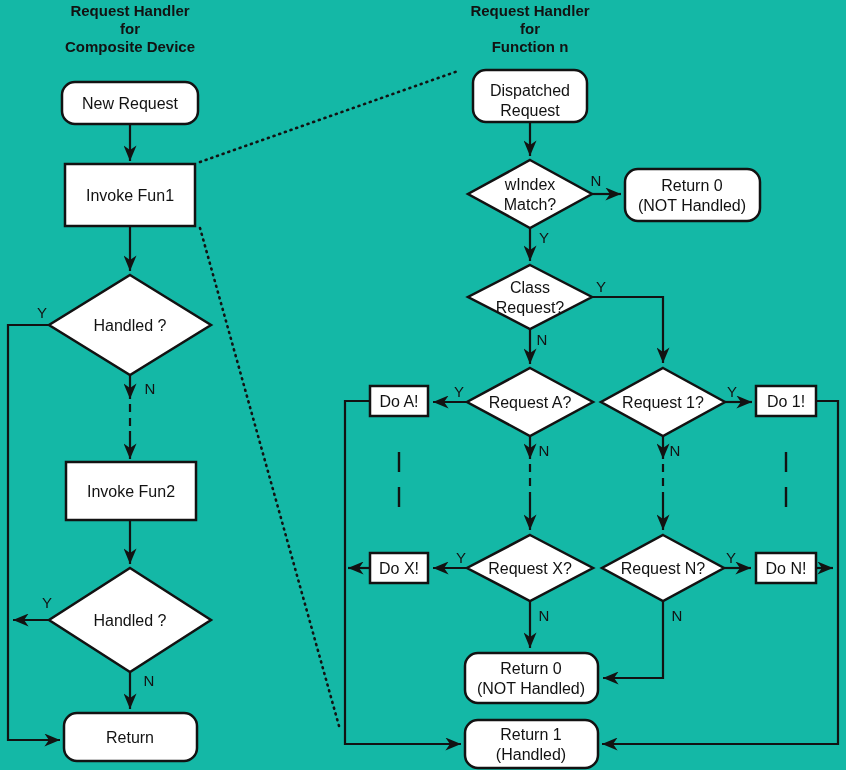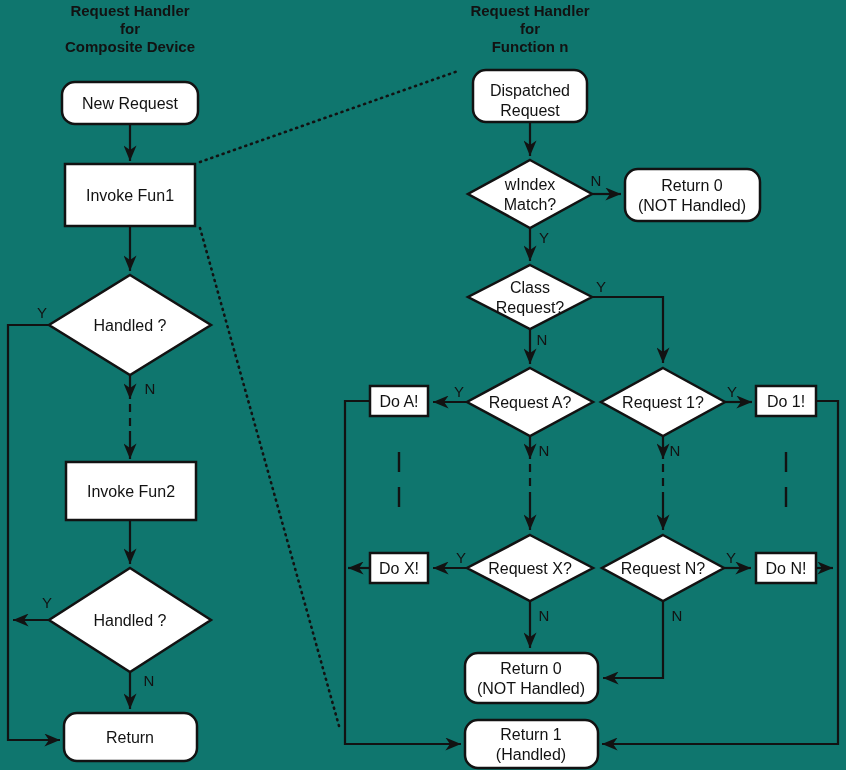--- a/index.html
+++ b/index.html
@@ -1,16 +1,16 @@
 <!DOCTYPE html>
 <html><head>
 <meta charset="utf-8">
 <style>
   html,body{margin:0;padding:0;background:#ffffff;}
-  .stage{width:846px;height:770px;position:relative;background:#0f766e;overflow:hidden;}
+  .stage{width:846px;height:770px;position:relative;background:#14b8a6;overflow:hidden;}
   svg{display:block;}
   text{font-family:"Liberation Sans", sans-serif;fill:#121212;}
   .node-label{font-size:16px;}
   .yn-label{font-size:15px;}
   .title-label{font-size:15px;font-weight:bold;}
   .shape{fill:#ffffff;stroke:#121212;stroke-width:2.5;}
   .edge{fill:none;stroke:#121212;stroke-width:2.2;}
   .edge-dash{fill:none;stroke:#121212;stroke-width:2.2;stroke-dasharray:8 6;}
   .ellipsis{fill:none;stroke:#121212;stroke-width:2.4;}
   .dotted{fill:none;stroke:#121212;stroke-width:2.6;stroke-dasharray:1 5;stroke-linecap:round;}

